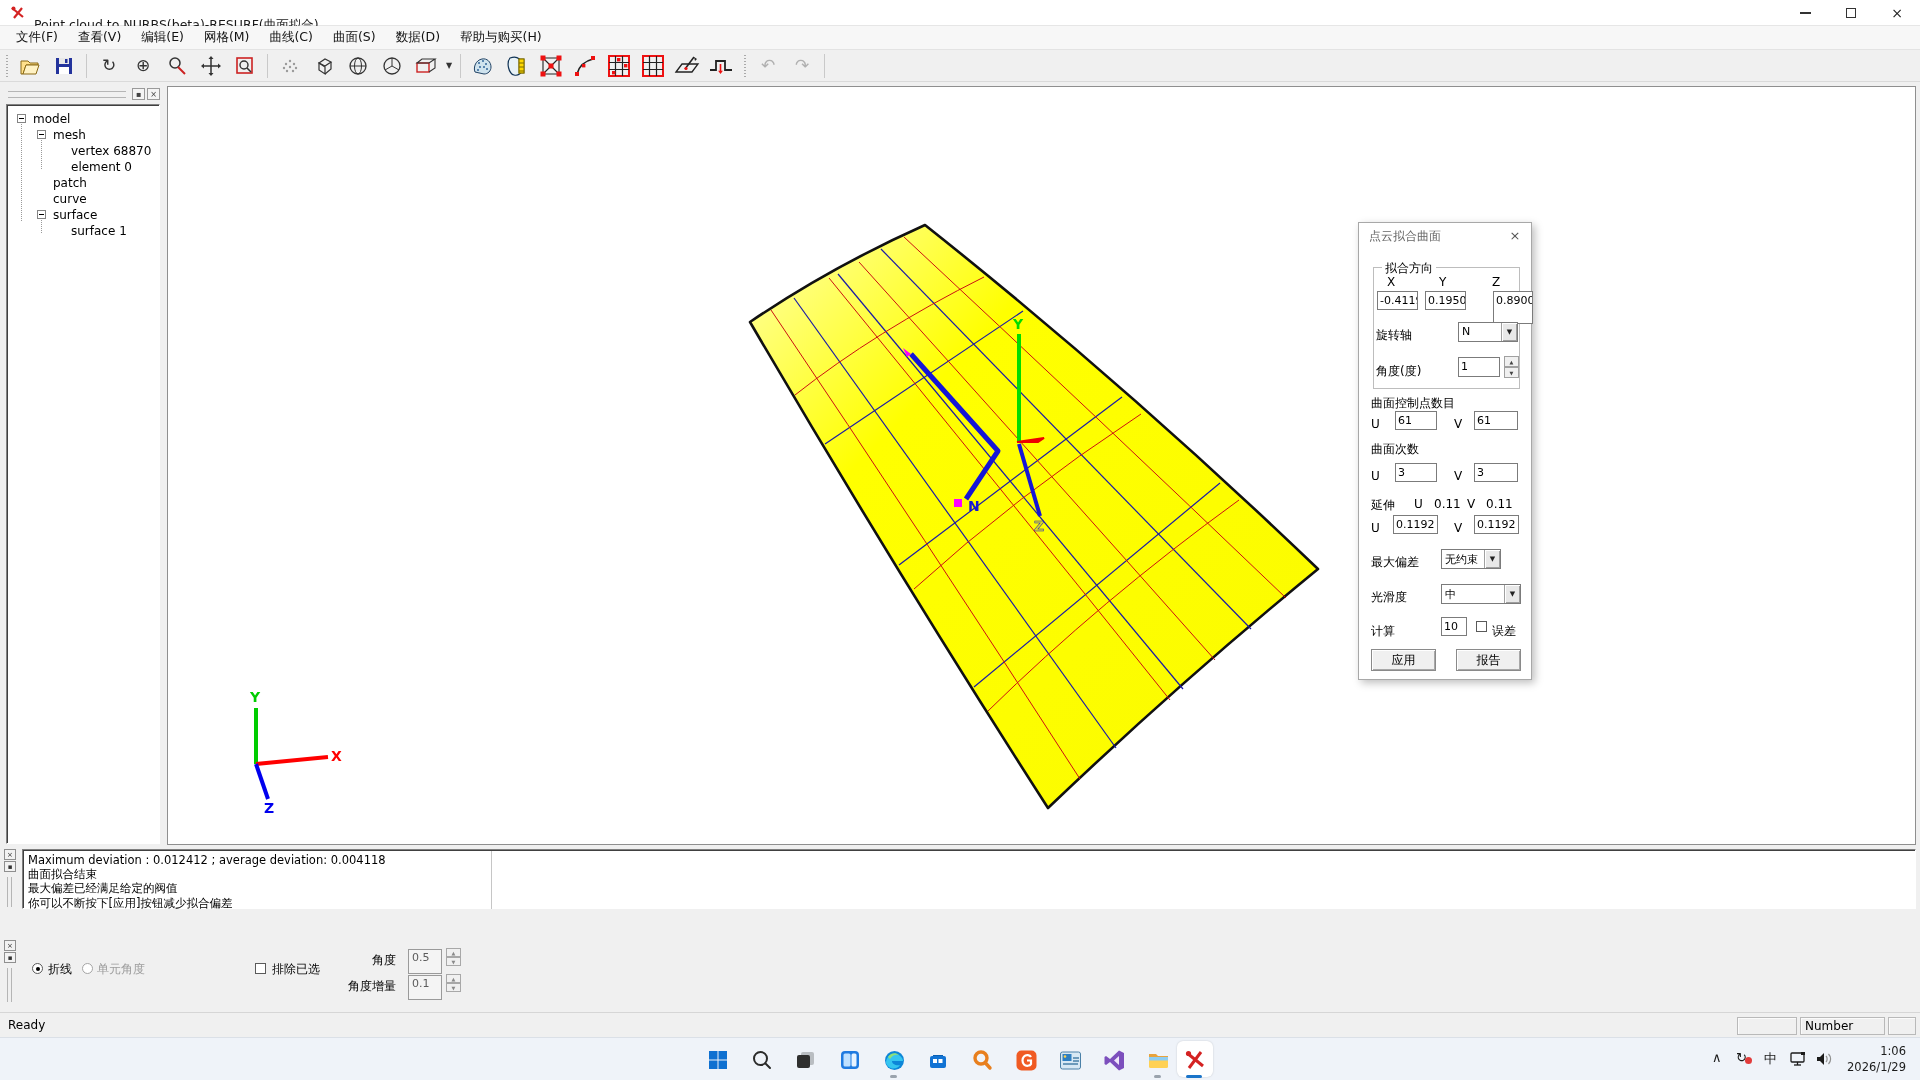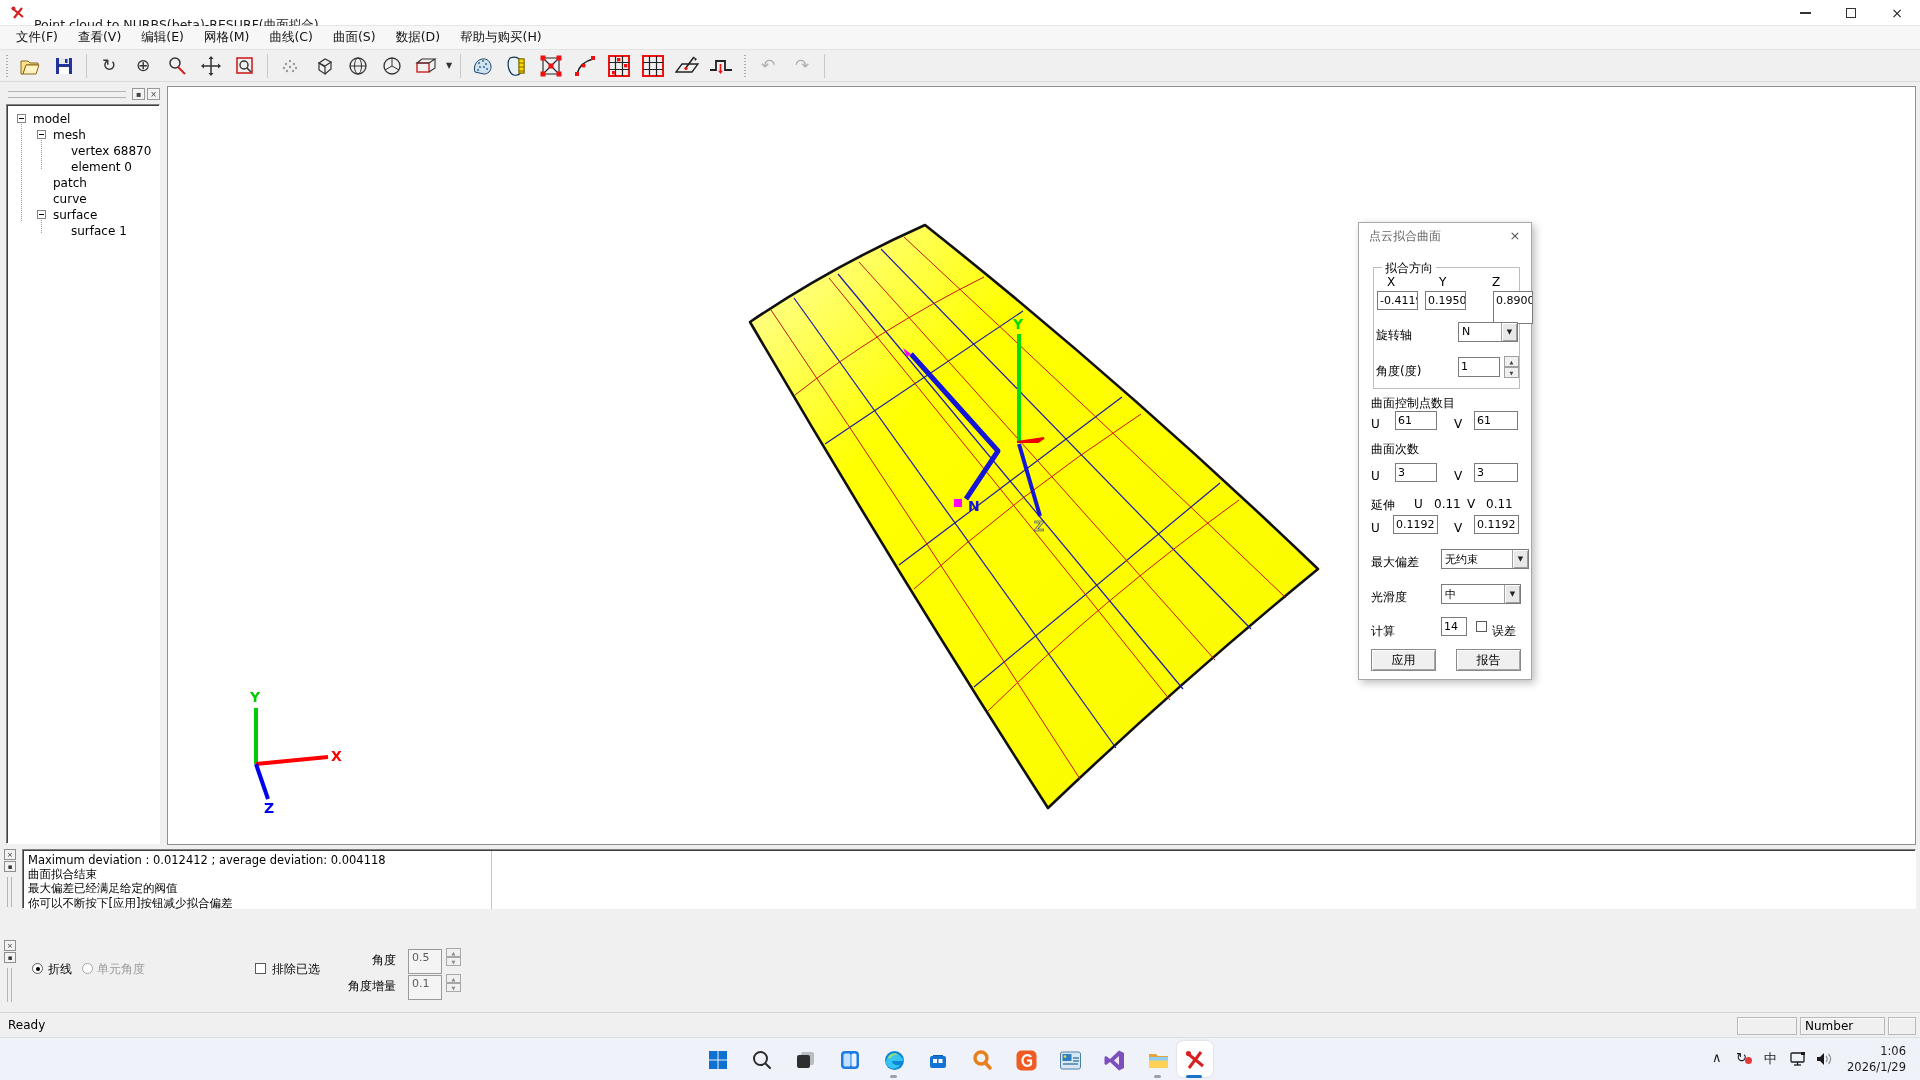--- a/index.html
+++ b/index.html
@@ -528,37 +528,37 @@
   <div class="dlabel" style="left:55px; top:274px;">U</div>
   <div class="dlabel" style="left:75px; top:274px;">0.11</div>
   <div class="dlabel" style="left:108px; top:274px;">V</div>
   <div class="dlabel" style="left:127px; top:274px;">0.11</div>
   <div class="dlabel" style="left:12px; top:298px;">U</div>
   <div class="dfield" style="left:34px; top:292px; width:45px; height:19px;">0.1192</div>
   <div class="dlabel" style="left:95px; top:298px;">V</div>
   <div class="dfield" style="left:115px; top:292px; width:45px; height:19px;">0.1192</div>
 
   <div class="dlabel" style="left:12px; top:331px;">最大偏差</div>
-  <div class="combo" style="left:82px; top:326px; width:88px;">
+  <div class="combo" style="left:82px; top:326px; width:60px;">
     <span>无约束</span>
     <span class="cbtn">
         <span>▼</span>
       </span>
   </div>
 
   <div class="dlabel" style="left:12px; top:366px;">光滑度</div>
   <div class="combo" style="left:82px; top:361px; width:80px;">
     <span>中</span>
     <span class="cbtn">
         <span>▼</span>
       </span>
   </div>
 
   <div class="dlabel" style="left:12px; top:400px;">计算</div>
-  <div class="dfield" style="left:82px; top:394px; width:26px; height:19px;">14</div>
+  <div class="dfield" style="left:82px; top:394px; width:26px; height:19px;">10</div>
   <div class="chk" style="left:117px; top:398px; position:absolute;"></div>
   <div class="dlabel" style="left:133px; top:400px;">误差</div>
 
   <div class="dbtn" style="left:12px; top:426px;">应用</div>
   <div class="dbtn" style="left:97px; top:426px;">报告</div>
 </div>
 
 <div class="abs" id="statusbar">
   <div class="abs" id="ready">Ready</div>
   <div class="scell" style="left:1737px; width:60px;"></div>

